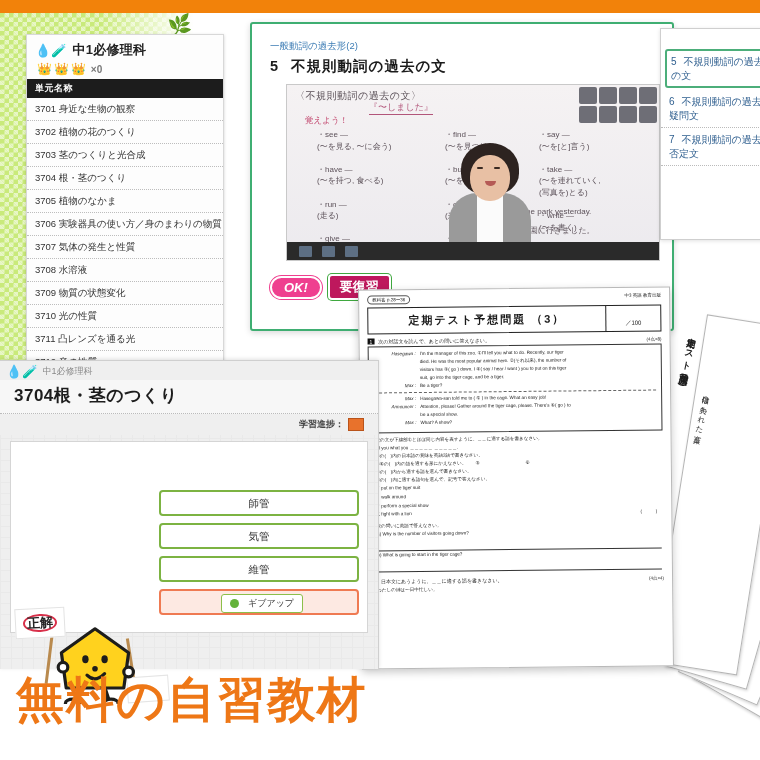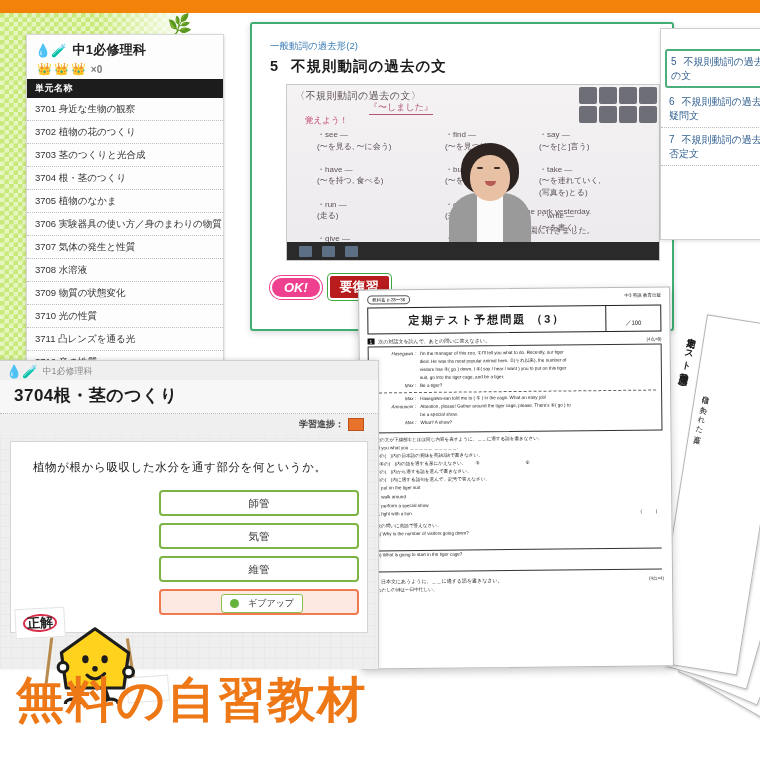--- a/index.html
+++ b/index.html
@@ -147,21 +147,21 @@
   }
   .vid-ctrl i{display:block;width:13px;height:11px;background:#5d6f84;border-radius:1px;}
   .badges{position:absolute;left:18px;top:250px;display:flex;gap:6px;align-items:center;}
   .badge-ok{
     background:#ef3f8f;color:#fff;font-weight:bold;font-size:13px;
     border-radius:14px;padding:2px 12px;border:2px solid #fff;
     box-shadow:0 0 0 1px #ef3f8f;
     font-style:italic;
   }
   .badge-rev{
-    background:#b91c1c;color:#fff;font-weight:bold;font-size:13px;
+    background:#be185d;color:#fff;font-weight:bold;font-size:13px;
     border-radius:4px;padding:2px 10px;border:2px solid #fff;
     box-shadow:0 0 0 1px #3fa83f;
   }
 
   
   .chapwin{
     position:absolute;left:660px;top:28px;width:120px;height:190px;
     background:#fff;border:1px solid #cfcfcf;box-shadow:0 1px 4px rgba(0,0,0,.12);
     padding:20px 0 0 0;overflow:hidden;
   }
@@ -465,21 +465,20 @@
     </div>
     <div class="quiz-head">
       <h1>3704根・茎のつくり</h1>
     </div>
     <div class="progress-row">
       <span class="progress-label">学習進捗：</span>
       <span class="progress-chip"></span>
     </div>
 
     <div class="qbody">
-      <div class="qtext">植物が根から吸収した水分を通す部分を何というか。</div>
 
       <div class="choices">
         <div class="choice">師管</div>
         <div class="choice">気管</div>
         <div class="choice">維管</div>
         <div class="choice sel">道管</div>
       </div>
 
       <div class="giveup">
         <span class="dot"></span>

